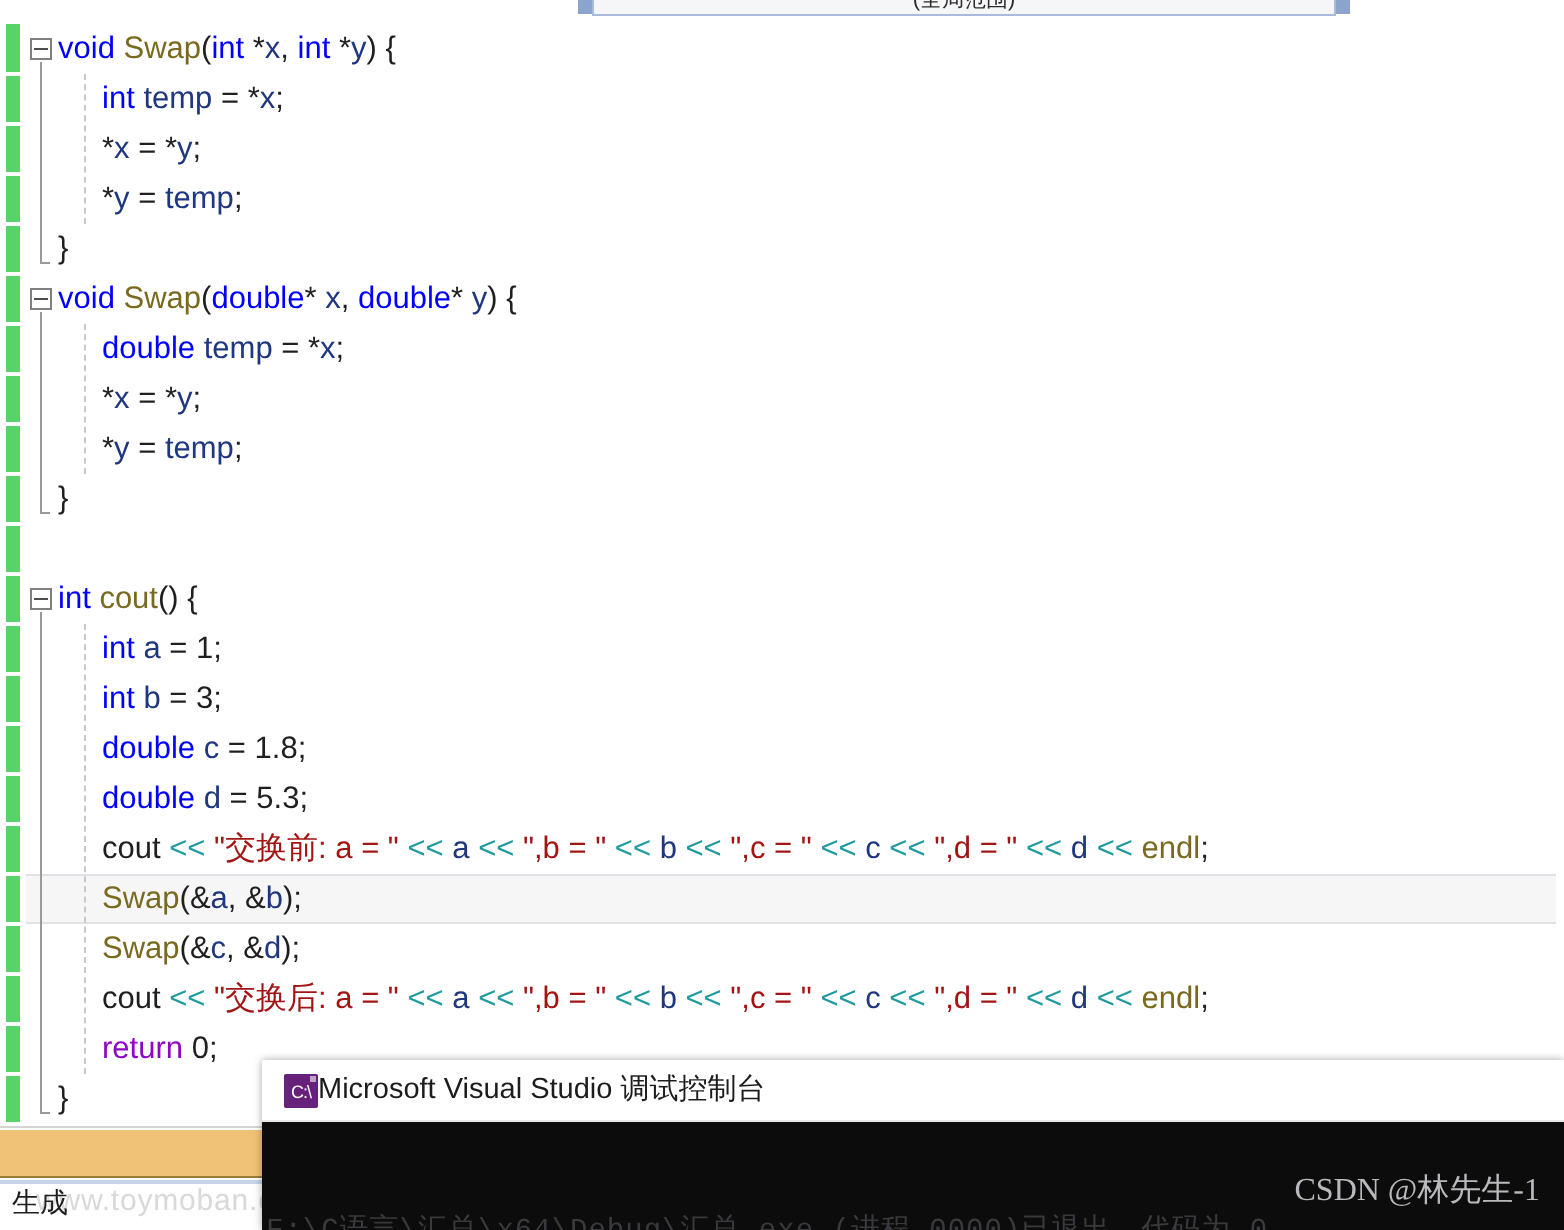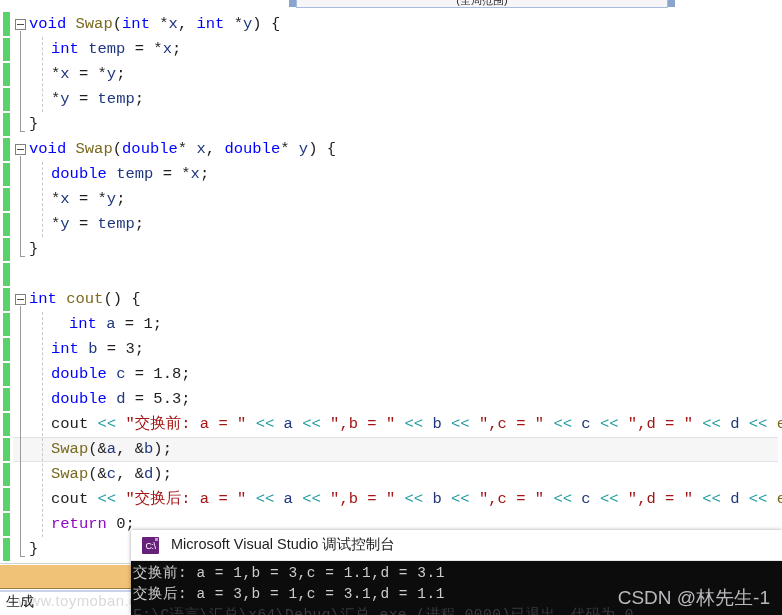--- a/index.html
+++ b/index.html
@@ -79,21 +79,21 @@
   .code-line {
     position: absolute;
     left: 0;
     height: 25px;
     line-height: 25px;
     white-space: pre;
     font-family: "Liberation Sans", sans-serif;
     font-size: 15.5px;
     color: #1f1f1f;
   }
-  .code-text { position: absolute; left: 18px; font-family: Liberation Mono, monospace; }
+  .code-text { position: absolute; left: 18px; }
 
   
   .fold-box {
     position: absolute;
     width: 11px; height: 11px;
     border: 1px solid #808080;
     background: #ffffff;
     box-sizing: border-box;
   }
   .fold-box::before {
@@ -221,21 +221,21 @@
   }
   #console-icon::after {
     content: "";
     position: absolute;
     right: 1px; top: 1px;
     width: 3px; height: 3px;
     background: #b9a6c4;
   }
   #console-title {
     position: absolute;
-    left: 40px; top: 5px;
+    left: 28px; top: 5px;
     font-size: 14.5px;
     color: #1c1c1c;
     font-family: "Liberation Sans", sans-serif;
     white-space: nowrap;
   }
   .console-line {
     position: absolute;
     left: 2px;
     color: #ccccd0;
     font-family: "Liberation Mono", "DejaVu Sans Mono", monospace;
@@ -243,23 +243,23 @@
     white-space: pre;
     letter-spacing: .5px;
   }
   #console-line-1 { top: 33px; }
   #console-line-2 { top: 54px; }
   #console-line-3 { top: 75px; color:#3a3a3e; }
 
   #csdn-wm {
     position: absolute;
     right: 12px; top: 55px;
-    font-size: 19px;
+    font-size: 16px;
     color: #b9b9bd;
-    font-family: Liberation Sans, sans-serif;
+    font-family: Liberation Serif, serif;
     white-space: nowrap;
   }
 </style>
 </head>
 <body>
 
 <div id="top-strip">
   <div id="top-tooltip-left-grip"></div>
   <div id="top-tooltip">(全局范围)</div>
   <div id="top-tooltip-right-grip"></div>
@@ -301,21 +301,21 @@
       <div class="code-line" style="top: 100px;"><span class="code-text" style="left: 29px;"><span class="plain">}</span></span></div>
       <div class="fold-box" style="left: 15px; top: 132px;"></div>
       <div class="code-line" style="top: 125px;"><span class="code-text" style="left: 29px;"><span class="kw">void </span><span class="fn">Swap</span><span class="plain">(</span><span class="kw">double</span><span class="plain">* </span><span class="var">x</span><span class="plain">, </span><span class="kw">double</span><span class="plain">* </span><span class="var">y</span><span class="plain">) {</span></span></div>
       <div class="code-line" style="top: 150px;"><span class="code-text" style="left: 51px;"><span class="kw">double</span><span class="plain"> </span><span class="var">temp</span><span class="plain"> = *</span><span class="var">x</span><span class="plain">;</span></span></div>
       <div class="code-line" style="top: 175px;"><span class="code-text" style="left: 51px;"><span class="plain">*</span><span class="var">x</span><span class="plain"> = *</span><span class="var">y</span><span class="plain">;</span></span></div>
       <div class="code-line" style="top: 200px;"><span class="code-text" style="left: 51px;"><span class="plain">*</span><span class="var">y</span><span class="plain"> = </span><span class="var">temp</span><span class="plain">;</span></span></div>
       <div class="code-line" style="top: 225px;"><span class="code-text" style="left: 29px;"><span class="plain">}</span></span></div>
       <div class="code-line" style="top: 250px;"><span class="code-text" style="left: 29px;"></span></div>
       <div class="fold-box" style="left: 15px; top: 282px;"></div>
       <div class="code-line" style="top: 275px;"><span class="code-text" style="left: 29px;"><span class="kw">int </span><span class="fn">cout</span><span class="plain">() {</span></span></div>
-      <div class="code-line" style="top: 300px;"><span class="code-text" style="left: 69px;"><span class="kw">int</span><span class="plain"> </span><span class="var">a</span><span class="plain"> = </span><span class="num">1</span><span class="plain">;</span></span></div>
+      <div class="code-line" style="top: 300px;"><span class="code-text" style="left: 51px;"><span class="kw">int</span><span class="plain"> </span><span class="var">a</span><span class="plain"> = </span><span class="num">1</span><span class="plain">;</span></span></div>
       <div class="code-line" style="top: 325px;"><span class="code-text" style="left: 51px;"><span class="kw">int</span><span class="plain"> </span><span class="var">b</span><span class="plain"> = </span><span class="num">3</span><span class="plain">;</span></span></div>
       <div class="code-line" style="top: 350px;"><span class="code-text" style="left: 51px;"><span class="kw">double</span><span class="plain"> </span><span class="var">c</span><span class="plain"> = </span><span class="num">1.8</span><span class="plain">;</span></span></div>
       <div class="code-line" style="top: 375px;"><span class="code-text" style="left: 51px;"><span class="kw">double</span><span class="plain"> </span><span class="var">d</span><span class="plain"> = </span><span class="num">5.3</span><span class="plain">;</span></span></div>
       <div class="code-line" style="top: 400px;"><span class="code-text" style="left: 51px;"><span class="plain">cout</span><span class="op"> &lt;&lt; </span><span class="str">"交换前: a = "</span><span class="op"> &lt;&lt; </span><span class="var">a</span><span class="op"> &lt;&lt; </span><span class="str">",b = "</span><span class="op"> &lt;&lt; </span><span class="var">b</span><span class="op"> &lt;&lt; </span><span class="str">",c = "</span><span class="op"> &lt;&lt; </span><span class="var">c</span><span class="op"> &lt;&lt; </span><span class="str">",d = "</span><span class="op"> &lt;&lt; </span><span class="var">d</span><span class="op"> &lt;&lt; </span><span class="fn">endl</span><span class="plain">;</span></span></div>
       <div class="current-line" style="top: 425px;"></div>
       <div class="code-line" style="top: 425px;"><span class="code-text" style="left: 51px;"><span class="fn">Swap</span><span class="plain">(&amp;</span><span class="var">a</span><span class="plain">, &amp;</span><span class="var">b</span><span class="plain">);</span></span></div>
       <div class="code-line" style="top: 450px;"><span class="code-text" style="left: 51px;"><span class="fn">Swap</span><span class="plain">(&amp;</span><span class="var">c</span><span class="plain">, &amp;</span><span class="var">d</span><span class="plain">);</span></span></div>
       <div class="code-line" style="top: 475px;"><span class="code-text" style="left: 51px;"><span class="plain">cout</span><span class="op"> &lt;&lt; </span><span class="str">"交换后: a = "</span><span class="op"> &lt;&lt; </span><span class="var">a</span><span class="op"> &lt;&lt; </span><span class="str">",b = "</span><span class="op"> &lt;&lt; </span><span class="var">b</span><span class="op"> &lt;&lt; </span><span class="str">",c = "</span><span class="op"> &lt;&lt; </span><span class="var">c</span><span class="op"> &lt;&lt; </span><span class="str">",d = "</span><span class="op"> &lt;&lt; </span><span class="var">d</span><span class="op"> &lt;&lt; </span><span class="fn">endl</span><span class="plain">;</span></span></div>
       <div class="code-line" style="top: 500px;"><span class="code-text" style="left: 51px; text-align: center;"><span class="ctrl">return</span><span class="plain"> </span><span class="num">0</span><span class="plain">;</span></span></div>
       <div class="code-line" style="top: 525px;"><span class="code-text" style="left: 29px;"><span class="plain">}</span></span></div>
@@ -339,17 +339,15 @@
   <div id="build-label">生成</div>
 </div>
 
 <div id="console-window">
   <div id="console-titlebar">
     <div id="console-icon">
       <span>C:\</span>
     </div>
     <div id="console-title">Microsoft Visual Studio 调试控制台</div>
   </div>
-  <div class="console-line" id="console-line-1">交换前: a = 1,b = 3,c = 1.1,d = 3.1</div>
-  <div class="console-line" id="console-line-2">交换后: a = 3,b = 1,c = 3.1,d = 1.1</div>
   <div class="console-line" id="console-line-3">F:\C语言\汇总\x64\Debug\汇总.exe (进程 0000)已退出，代码为 0。</div>
   <div id="csdn-wm">CSDN @林先生-1</div>
 </div>
 
 </body></html>

